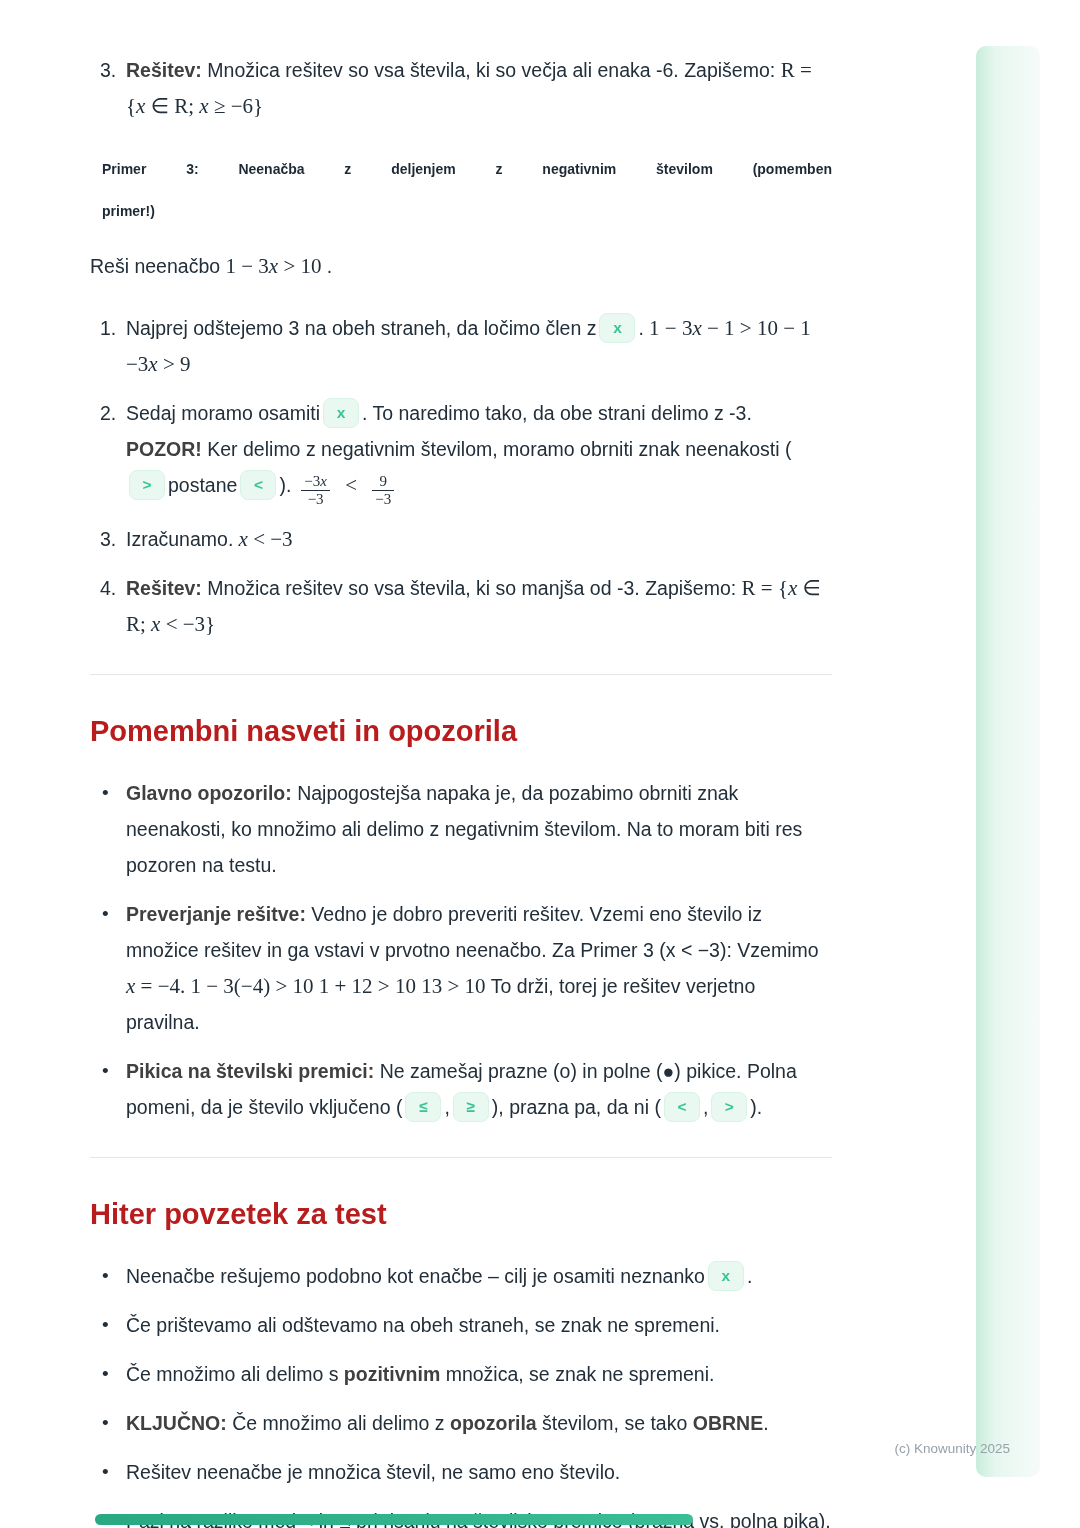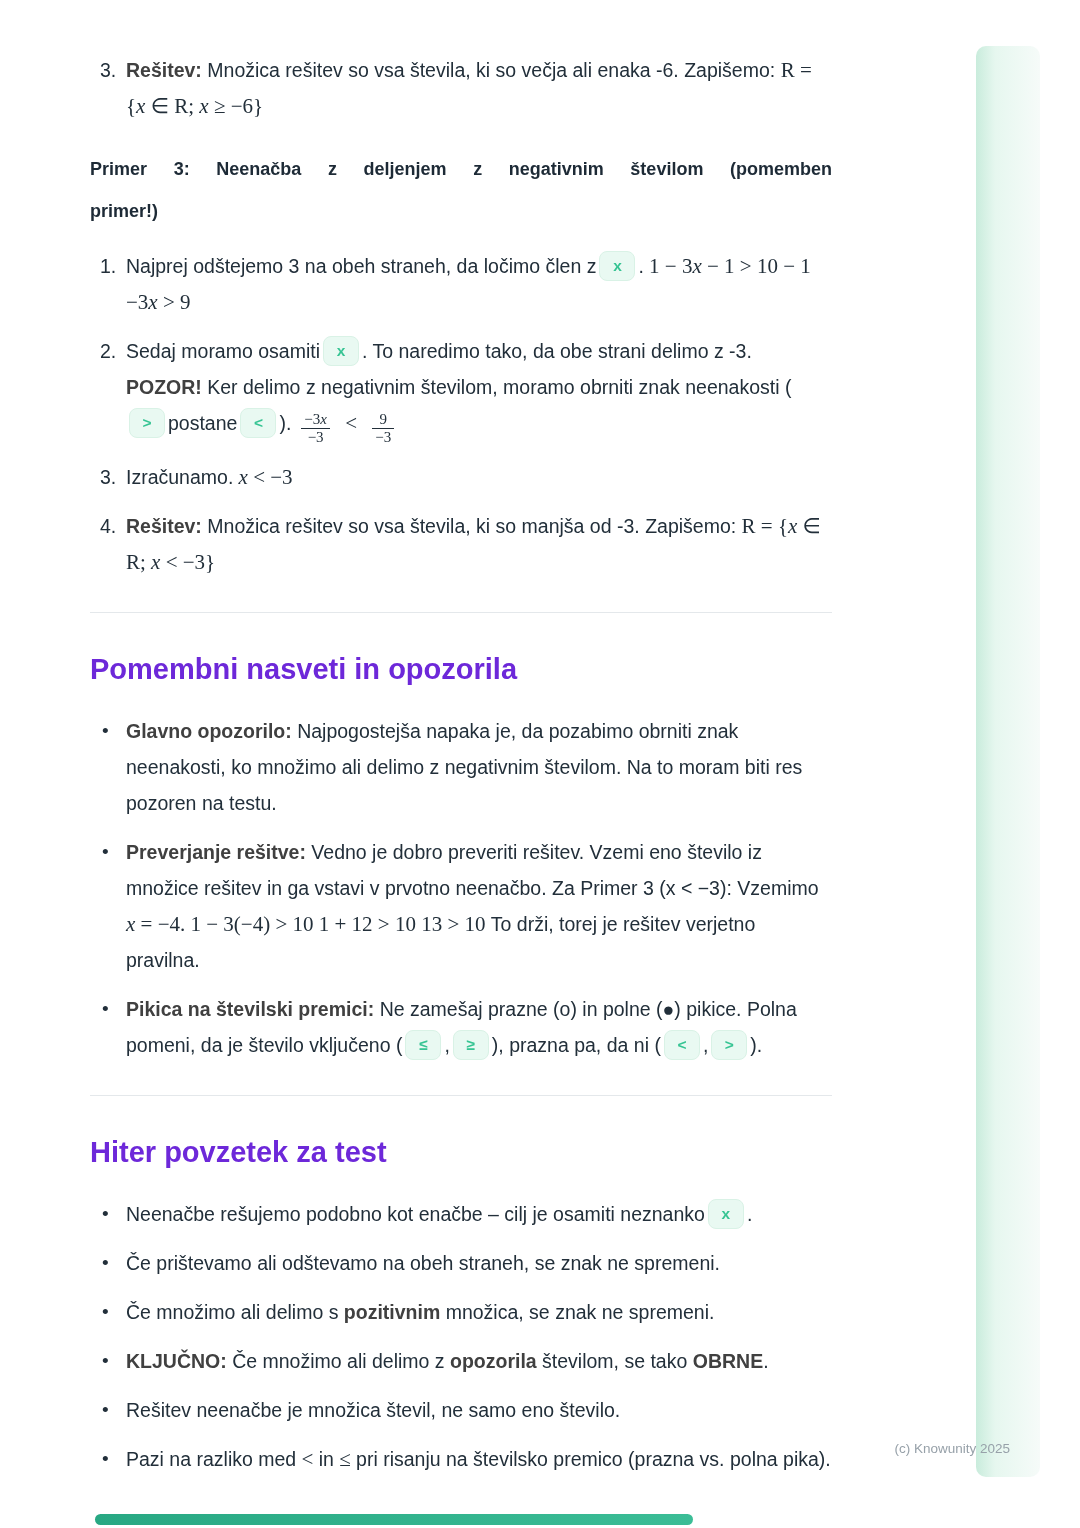--- a/index.html
+++ b/index.html
@@ -6,23 +6,23 @@
   .page{position:relative;width:1080px;height:1528px;background:#ffffff;overflow:hidden;
         font-family:"Liberation Sans",sans-serif;color:#222f3a;}
   .content{position:absolute;left:90px;top:52px;width:742px;}
 
   
   .li{display:flex;margin:0 0 13px 0;font-size:19.5px;line-height:36px;}
   .marker{flex:0 0 36px;box-sizing:border-box;padding-left:10px;}
   .li.bullet .marker{padding-left:12px;font-size:19px;}
   .itext{flex:1;}
   .p{font-size:19.5px;line-height:36px;margin:0 0 26px 0;}
-  .h2{font-size:18px;line-height:42px;font-weight:bold;margin:24px 0 16px 0;color:#1d2a36;}
+  .h2{font-size:14px;line-height:42px;font-weight:bold;margin:24px 0 16px 12px;color:#1d2a36;}
   .h2 .just{text-align:justify;text-align-last:justify;}
-  .h1{font-size:29px;line-height:36px;font-weight:bold;color:#6d28d9;margin:38px 0 26px 0;}
+  .h1{font-size:29px;line-height:36px;font-weight:bold;color:#b91c1c;margin:38px 0 26px 0;}
   .divider{height:1px;background:#e4e8eb;margin:32px 0 0 0;}
 
   .b{font-weight:bold;color:#404040;}
   .i{}
   .math{font-family:"Liberation Serif",serif;font-size:21px;}
   .math em{font-style:italic;}
 
   
   .badge{display:inline-block;min-width:18px;text-align:center;padding:1px 8px;margin:0 3px;
          background:#e9f9f2;border:1px solid #d9f2e6;border-radius:8px;
@@ -48,20 +48,21 @@
   <div class="side-strip"></div>
   <div class="content">
       <div class="li">
         <span class="marker">3.</span>
         <span class="itext"><span class="b">Rešitev:</span><span class="t"> Množica rešitev so vsa števila, ki so večja ali enaka -6. Zapišemo: </span><span class="math"> R = {<em>x</em> ∈ R; <em>x</em> ≥ −6} </span></span>
       </div>
       <div class="h2">
         <div class="just">Primer 3: Neenačba z deljenjem z negativnim številom (pomemben</div>
         <div class="">primer!)</div>
       </div>
+      <div class="p"><span class="t">Reši neenačbo </span><span class="math"> 1 − 3<em>x</em> &gt; 10 </span><span class="t">.</span></div>
       <div class="li">
         <span class="marker">1.</span>
         <span class="itext"><span class="t">Najprej odštejemo 3 na obeh straneh, da ločimo člen z</span><span class="badge">x</span><span class="t">.</span><span class="math"> 1 − 3<em>x</em> − 1 &gt; 10 − 1 </span><span class="t"> </span><span class="math"> −3<em>x</em> &gt; 9 </span></span>
       </div>
       <div class="li">
         <span class="marker">2.</span>
         <span class="itext"><span class="t">Sedaj moramo osamiti</span><span class="badge">x</span><span class="t">. To naredimo tako, da obe strani delimo z -3. </span><span class="b">POZOR!</span><span class="t"> Ker delimo z negativnim številom, moramo obrniti znak neenakosti (</span><span class="badge">&gt;</span><span class="t">postane</span><span class="badge">&lt;</span><span class="t">).</span><span class="frac"><span class="top">−3<em>x</em></span><span class="bot">−3</span></span><span class="math"> &lt; </span><span class="frac"><span class="top">9</span><span class="bot">−3</span></span></span>
       </div>
       <div class="li">
         <span class="marker">3.</span>

